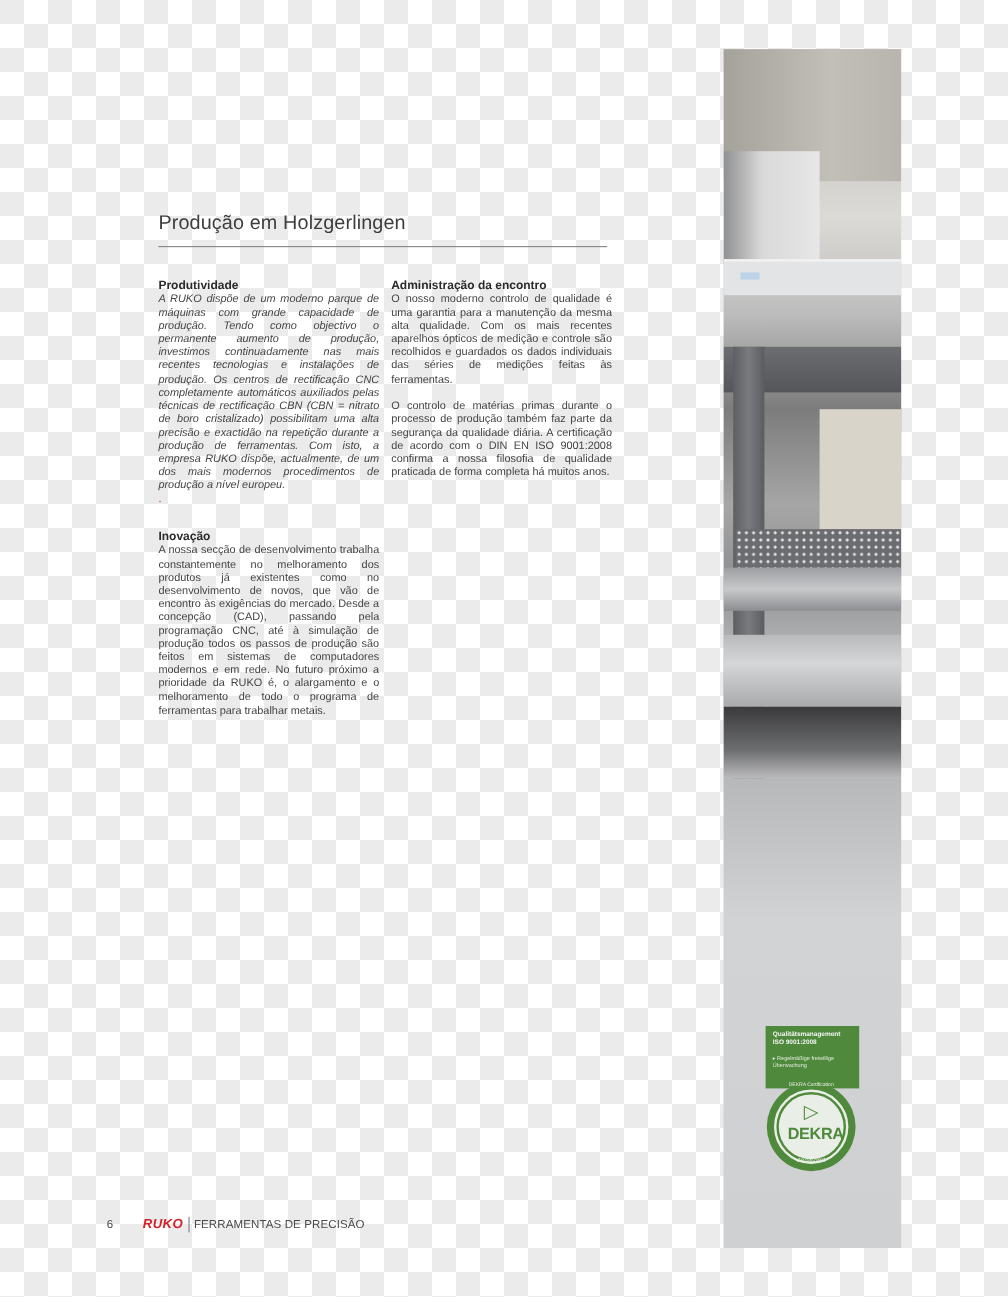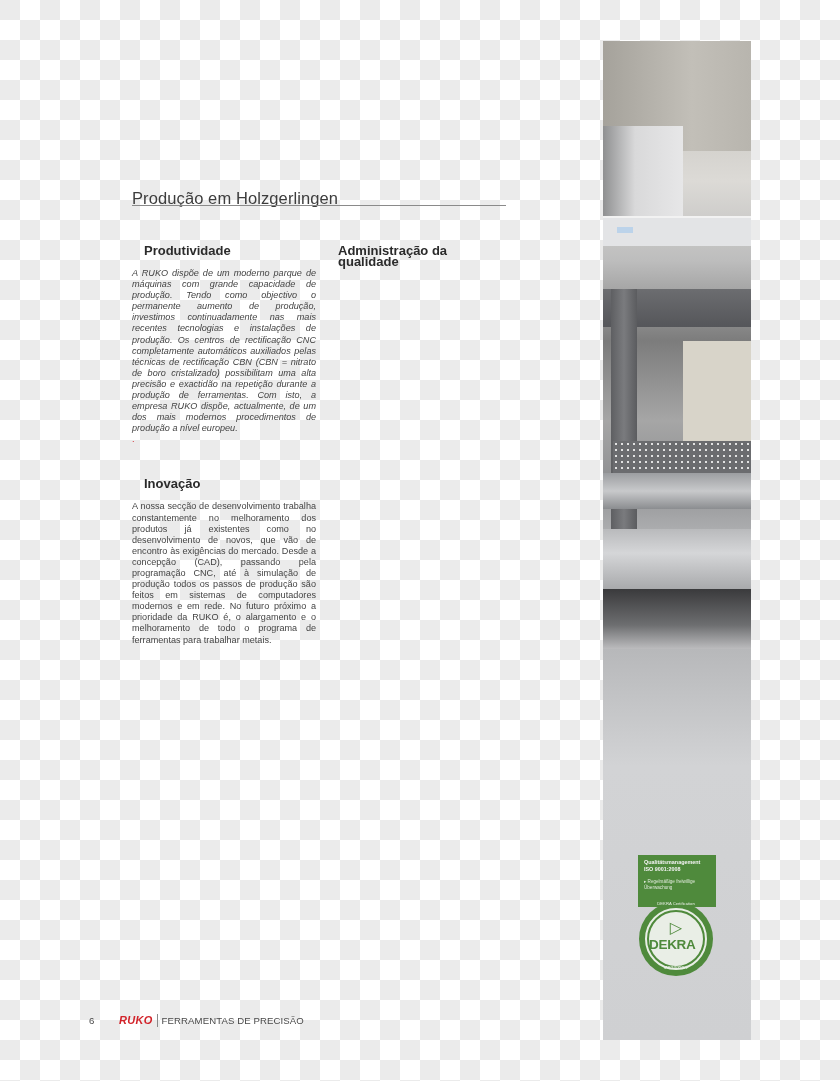--- a/index.html
+++ b/index.html
@@ -8,30 +8,30 @@
     background-color:#ffffff;
     background-image:
       linear-gradient(45deg, #ebebeb 25%, transparent 25%, transparent 75%, #ebebeb 75%),
       linear-gradient(45deg, #ebebeb 25%, transparent 25%, transparent 75%, #ebebeb 75%);
     background-size:40px 40px;
     background-position:20px 0, 0 20px;
     font-family:"Liberation Sans", sans-serif;
     color:#3a3a3a;
   }
   .title {
-    position:absolute; left:132px; top:178px;
+    position:absolute; left:132px; top:166px;
     font-size:16.5px; color:#3d3d3d; font-weight:normal; letter-spacing:0.1px;
   }
   .title-rule {
     position:absolute; left:132px; top:205px; width:374px; height:1px; background:#8a8a8a;
   }
   .col { position:absolute; width:184px; font-size:9.1px; line-height:11.1px; color:#444; }
   .col-left { left:132px; top:233px; }
   .col-right { left:326px; top:233px; }
-  .col h3 { margin:12px; font-size:13px; line-height:11px; font-weight:bold; color:#2b2b2b; }
+  .col h3 { margin:0; font-size:10px; line-height:11px; font-weight:bold; color:#2b2b2b; }
   .col p { margin:0 0 11px 0; text-align:justify; }
   .col p.last-left { margin-bottom:0;font-style:italic; }
   .red-dot { color:#d2232a; font-size:9px; line-height:11px; display:block; height:11px; }
   .section-gap { height:21px; }
   .photo {
     position:absolute; left:603px; top:41px; width:148px; height:999px; overflow:hidden;
     background:linear-gradient(180deg,#b8b4ae 0%,#c9c7c2 6%,#dcdad6 14%,#bdbdbd 22%,#7c7c7c 30%,#a6a6a6 38%,#8f9092 44%,#b2b3b5 50%,#8e8f91 56%,#c3c4c6 62%,#cfd0d2 70%,#cfd0d2 100%);
   }
   .photo .wall { position:absolute; left:0; top:0; width:148px; height:110px; background:linear-gradient(90deg,#a5a29b,#c2bfb8 60%,#b8b5ae); }
   .photo .cabinet { position:absolute; left:0; top:85px; width:80px; height:95px; background:linear-gradient(90deg,#8f9091,#d9d9da 40%,#e7e7e8); }
@@ -53,21 +53,21 @@
   .badge-top { position:absolute; left:0; top:0; width:78px; height:52px; background:#4f8a3c; color:#f4f4f4; }
   .badge-top .b1 { position:absolute; left:6px; top:4px; font-size:5.4px; font-weight:bold; line-height:6.5px; }
   .badge-top .b2 { position:absolute; left:6px; top:24px; font-size:4.6px; line-height:6px; color:#dfe9da; }
   .badge-circle {
     position:absolute; left:1px; top:47px; width:74px; height:74px; border-radius:50%;
     background:#4f8a3c; box-sizing:border-box;
   }
   .badge-ring { position:absolute; left:6px; top:6px; width:62px; height:62px; border-radius:50%; border:2px solid #e9efe6; box-sizing:border-box; }
   .badge-inner { position:absolute; left:10px; top:10px; width:54px; height:54px; border-radius:50%; background:#e9eee6; }
   .badge-logo { position:absolute; left:0; top:8px; width:54px; text-align:center; font-size:16px; color:#4f8a3c; line-height:16px; }
-  .badge-word { position:absolute; left:0; top:25px; width:54px; text-align:left; font-size:13.5px; font-weight:bold; color:#4f8a3c; letter-spacing:-0.3px; }
+  .badge-word { position:absolute; left:0; top:25px; width:54px; text-align:right; font-size:13.5px; font-weight:bold; color:#4f8a3c; letter-spacing:-0.3px; }
   .badge-arc-top { position:absolute; left:0; top:-1px; width:74px; text-align:center; font-size:4.2px; color:#e9efe6; }
   .badge-arc-bot { position:absolute; left:0; top:62px; width:74px; text-align:center; font-size:5.4px; font-style:italic; color:#e9efe6; }
   .footer { position:absolute; left:89px; top:1013px; height:14px; display:flex; align-items:center; font-size:9.6px; color:#4a4a4a; }
   .page-num { width:30px; }
   .logo { color:#d2232a; font-weight:bold; font-size:11px; font-style:italic; letter-spacing:0.3px; }
   .vrule { width:1px; height:13px; background:#8a8a8a; margin:0 4px 0 4px; }
   .footer-title { color:#4a4a4a; letter-spacing:0.1px;text-align:right; }
 </style>
 </head>
 <body>
@@ -78,21 +78,23 @@
 <div class="col col-left">
   <h3>Produtividade</h3>
   <p class="last-left">A RUKO dispõe de um moderno parque de máquinas com grande capacidade de produção. Tendo como objectivo o permanente aumento de produção, investimos continuadamente nas mais recentes tecnologias e instalações de produção. Os centros de rectificação CNC completamente automáticos auxiliados pelas técnicas de rectificação CBN (CBN = nitrato de boro cristalizado) possibilitam uma alta precisão e exactidão na repetição durante a produção de ferramentas. Com isto, a empresa RUKO dispõe, actualmente, de um dos mais modernos procedimentos de produção a nível europeu.</p>
   <span class="red-dot">.</span>
   <div class="section-gap"></div>
   <h3>Inovação</h3>
   <p>A nossa secção de desenvolvimento trabalha constantemente no melhoramento dos produtos já existentes como no desenvolvimento de novos, que vão de encontro às exigências do mercado. Desde a concepção (CAD), passando pela programação CNC, até à simulação de produção todos os passos de produção são feitos em sistemas de computadores modernos e em rede. No futuro próximo a prioridade da RUKO é, o alargamento e o melhoramento de todo o programa de ferramentas para trabalhar metais.</p>
 </div>
 
 <div class="col col-right">
-  <h3>Administração da qualidade</h3>
+  <h3>Administração da encontro</h3>
+  <p>O nosso moderno controlo de qualidade é uma garantia para a manutenção da mesma alta qualidade. Com os mais recentes aparelhos ópticos de medição e controle são recolhidos e guardados os dados individuais das séries de medições feitas às ferramentas.</p>
+  <p>O controlo de matérias primas durante o processo de produção também faz parte da segurança da qualidade diária. A certificação de acordo com o DIN EN ISO 9001:2008 confirma a nossa filosofia de qualidade praticada de forma completa há muitos anos.</p>
 </div>
 
 <div class="photo">
   <div class="wall"></div>
   <div class="cabinet"></div>
   <div class="shelf"></div>
   <div class="tag"></div>
   <div class="panel"></div>
   <div class="beam"></div>
   <div class="pillar"></div>

